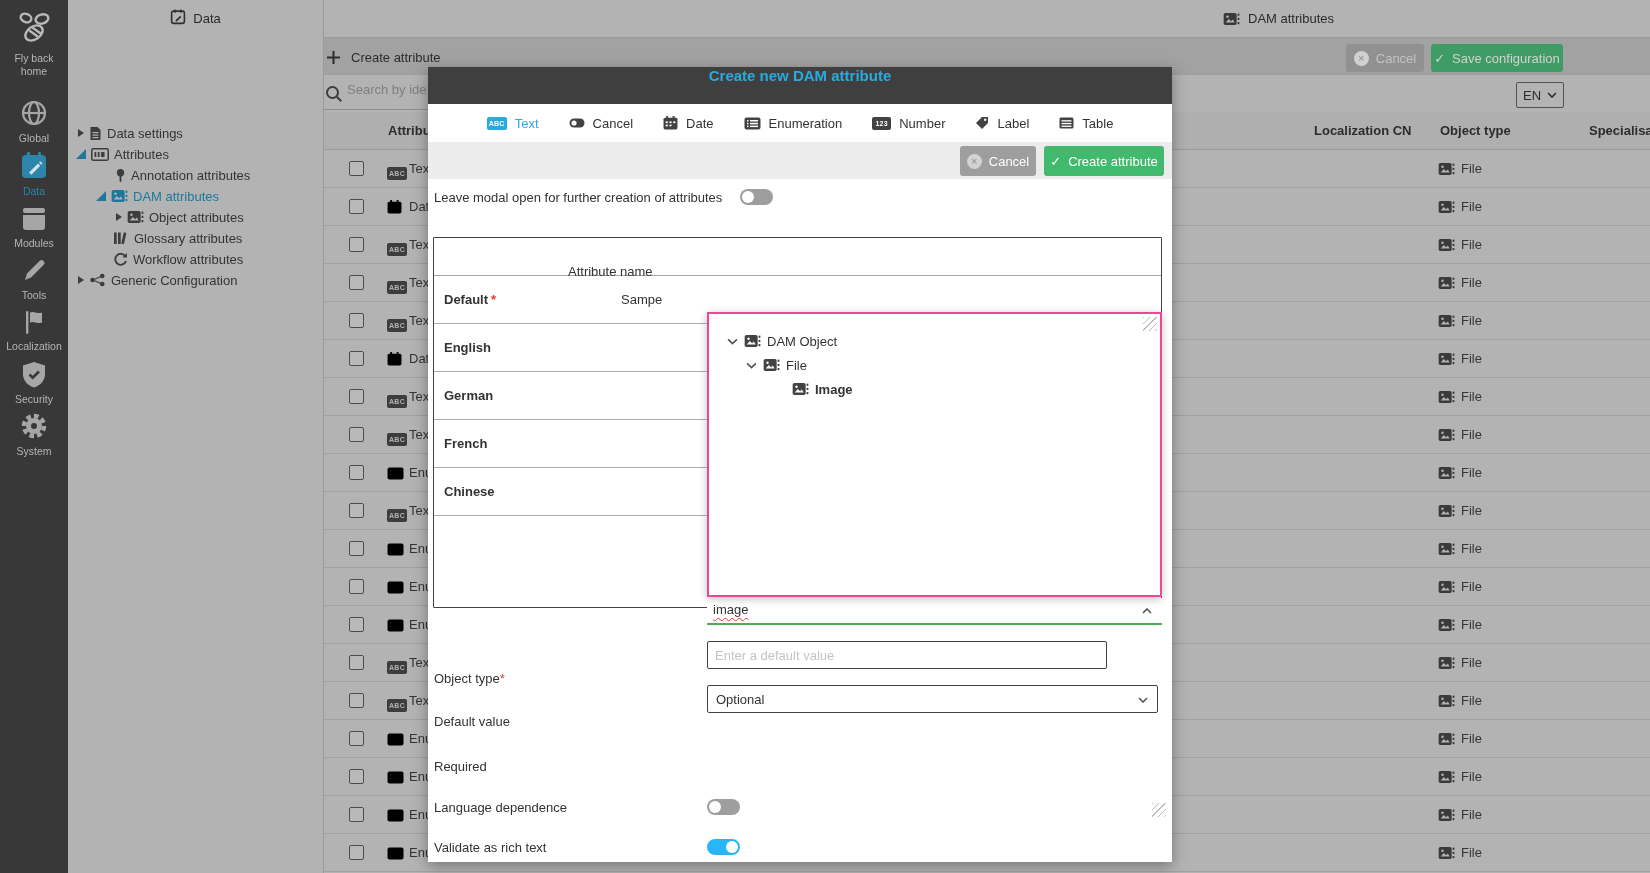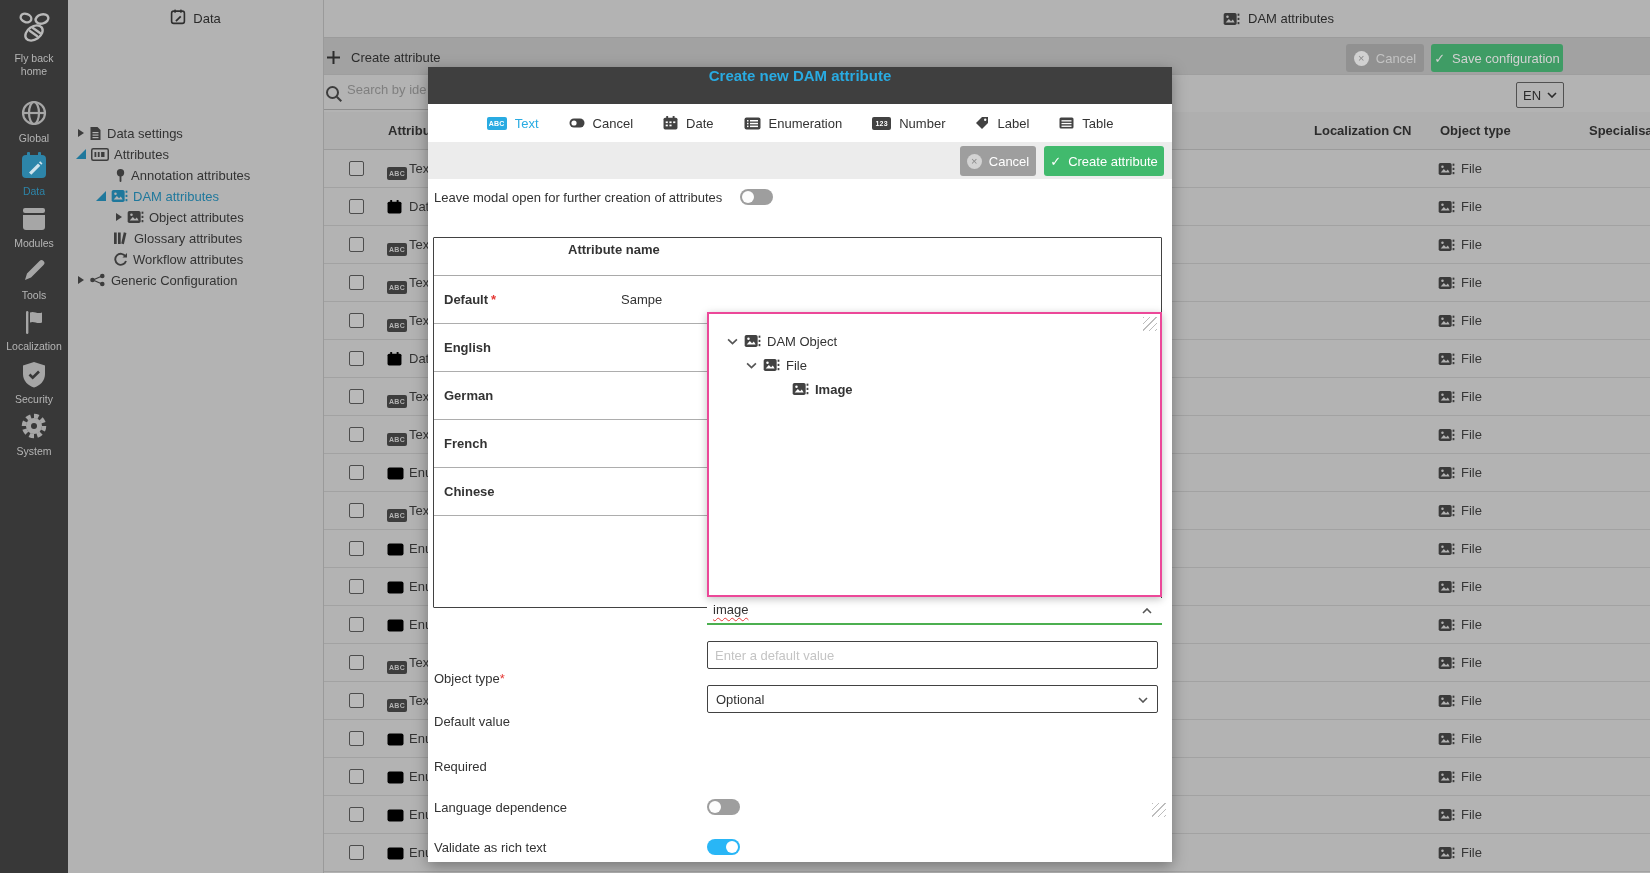--- a/index.html
+++ b/index.html
@@ -66,30 +66,30 @@
   .m-btn { position:absolute; top:4px; height:30px; border-radius:3px; border:none; color:#fff; font-size:13px; display:flex; align-items:center; justify-content:center; gap:7px; cursor:pointer; }
   .m-cancel { right:136px; width:76px; background:#9e9e9e; }
   .m-create { right:8px; width:120px; background:#41ba6d; }
   .m-keepopen { position:absolute; left:6px; top:122px; display:flex; align-items:center; gap:18px; }
   .toggle { width:33px; height:16px; border-radius:8px; position:relative; background:#9e9e9e; cursor:pointer; }
   .toggle .knob { position:absolute; top:2px; left:2px; width:12px; height:12px; border-radius:50%; background:#fdfdfd; }
   .toggle.on { background:#29b6f6; }
   .toggle.on .knob { left:auto; right:2px; background:#fff; }
   .m-box { position:absolute; left:5px; top:170px; width:729px; height:371px; border:1px solid #424242; border-radius:1px; }
   .m-box-header { position:relative; height:38px; border-bottom:1px solid #a9a9a9; }
-  .m-box-header span { position:absolute; left:134px; top:4px; font-weight:bold; }
+  .m-box-header span { position:absolute; left:134px; top:26px; font-weight:normal; }
   .nrow { position:relative; height:48px; border-bottom:1px solid #adadad; }
   .nrow .nlabel { position:absolute; left:10px; top:16px; font-weight:bold; white-space:nowrap; }
   .nrow .req { color:#e53935; font-weight:bold; margin-left:3px; }
   .nrow .nvalue { position:absolute; left:187px; top:16px; }
   .m-field-label { position:absolute; left:6px; white-space:nowrap; }
   .combo { position:absolute; left:279px; top:531px; width:455px; height:27px; border-bottom:2px solid #4caf50; background:#fff; }
   .combo .val { position:absolute; left:6px; top:4px; text-decoration:underline wavy #e53935 1px; text-underline-offset:3px; }
   .combo .chev { position:absolute; right:10px; top:10px; }
-  .inputbox { position:absolute; left:279px; width:451px; height:28px; border:1px solid #424242; border-radius:2px; background:#fff; }
+  .inputbox { position:absolute; left:279px; width:400px; height:28px; border:1px solid #424242; border-radius:2px; background:#fff; }
   .inputbox input { position:absolute; left:7px; top:1px; width:420px; height:24px; border:none; outline:none; font-size:13px; font-family:"Liberation Sans",sans-serif; color:#333; background:transparent; }
   .inputbox input::placeholder { color:#c4c4c4; opacity:1; }
   .selectbox { position:absolute; left:279px; width:451px; height:28px; border:1px solid #424242; border-radius:2px; background:#fff; }
   .selectbox .val { position:absolute; left:8px; top:6px; }
   .selectbox .chev { position:absolute; right:9px; top:11px; }
   .m-toggle { position:absolute; left:279px; }
   .m-dropdown { position:absolute; left:279px; top:245px; width:455px; height:285px; background:#fff; border:2px solid #ec4899; box-shadow:0 2px 8px rgba(0,0,0,.25); z-index:5; }
   .dd-item { position:absolute; height:20px; display:flex; align-items:center; gap:6px; white-space:nowrap; }
   .dd-item.sel { font-weight:bold; }
   .resize-handle { position:absolute; width:14px; height:14px; background:repeating-linear-gradient(135deg,#bdbdbd 0 1px,transparent 1px 4.5px); }

